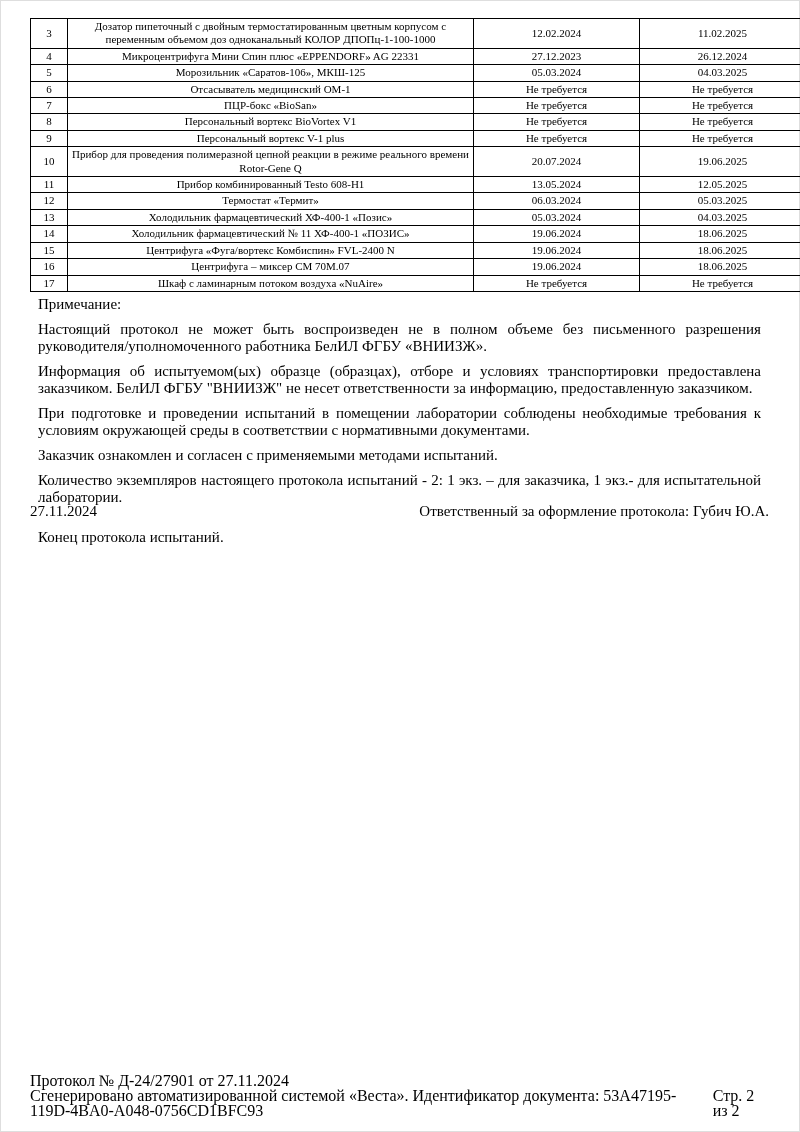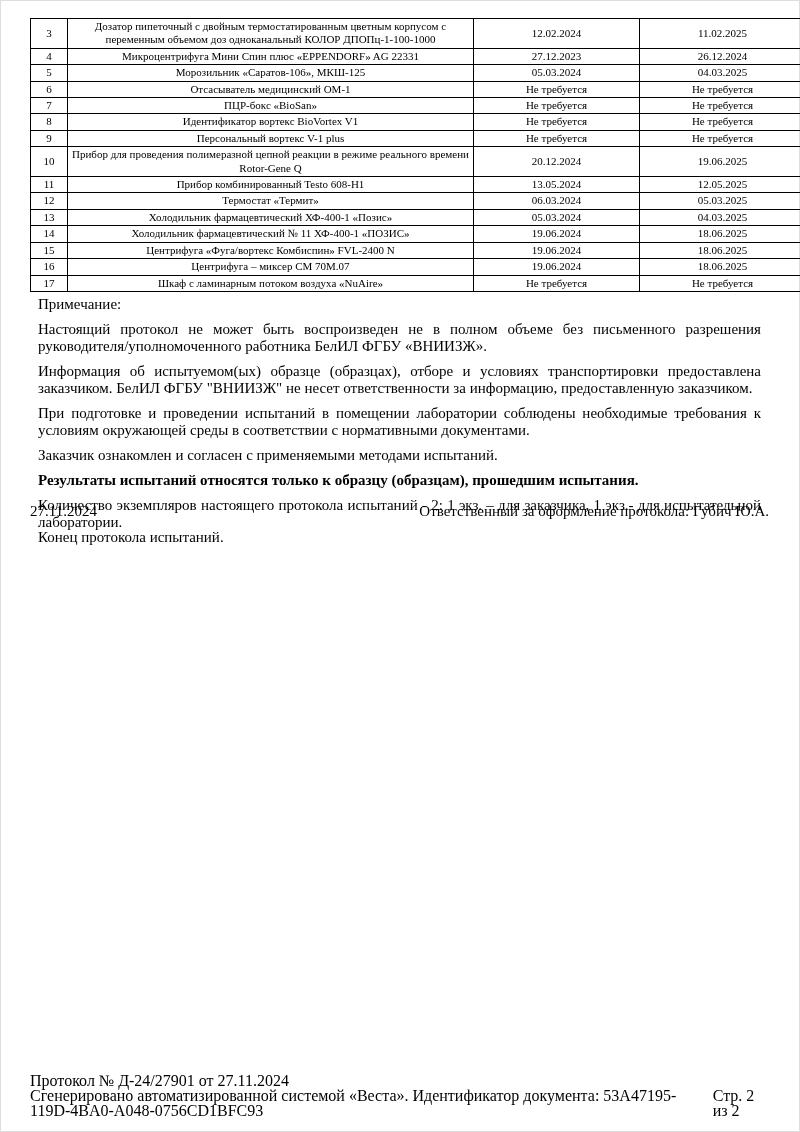--- a/index.html
+++ b/index.html
@@ -79,36 +79,36 @@
 
   <tr>
     <td class="c-num">7</td>
     <td class="c-name">ПЦР-бокс «BioSan»</td>
     <td class="c-date">Не требуется</td>
     <td class="c-date">Не требуется</td>
   </tr>
 
   <tr>
     <td class="c-num">8</td>
-    <td class="c-name">Идентификатор вортекс BioVortex V1</td>
+    <td class="c-name">Персональный вортекс BioVortex V1</td>
     <td class="c-date">Не требуется</td>
     <td class="c-date">Не требуется</td>
   </tr>
 
   <tr>
     <td class="c-num">9</td>
     <td class="c-name">Персональный вортекс V-1 plus</td>
     <td class="c-date">Не требуется</td>
     <td class="c-date">Не требуется</td>
   </tr>
 
   <tr>
     <td class="c-num">10</td>
     <td class="c-name">Прибор для проведения полимеразной цепной реакции в режиме реального времени Rotor-Gene Q</td>
-    <td class="c-date">20.12.2024</td>
+    <td class="c-date">20.07.2024</td>
     <td class="c-date">19.06.2025</td>
   </tr>
 
   <tr>
     <td class="c-num">11</td>
     <td class="c-name">Прибор комбинированный Testo 608-H1</td>
     <td class="c-date">13.05.2024</td>
     <td class="c-date">12.05.2025</td>
   </tr>
 
@@ -155,21 +155,20 @@
   </tr>
 </tbody>
   </table>
 
   <div class="notes">
     <p>Примечание:</p>
     <p class="j">Настоящий протокол не может быть воспроизведен не в полном объеме без письменного разрешения руководителя/уполномоченного работника БелИЛ ФГБУ «ВНИИЗЖ».</p>
     <p class="j">Информация об испытуемом(ых) образце (образцах), отборе и условиях транспортировки предоставлена заказчиком. БелИЛ ФГБУ "ВНИИЗЖ" не несет ответственности за информацию, предоставленную заказчиком.</p>
     <p class="j">При подготовке и проведении испытаний в помещении лаборатории соблюдены необходимые требования к условиям окружающей среды в соответствии с нормативными документами.</p>
     <p>Заказчик ознакомлен и согласен с применяемыми методами испытаний.</p>
-    <p class="b">Результаты испытаний относятся только к образцу (образцам), прошедшим испытания.</p>
     <p class="j">Количество экземпляров настоящего протокола испытаний - 2: 1 экз. – для заказчика, 1 экз.- для испытательной лаборатории.</p>
   </div>
 
   <div class="sig-row">
     <span>27.11.2024</span>
     <span>Ответственный за оформление протокола: Губич Ю.А.</span>
   </div>
   <p class="end-line">Конец протокола испытаний.</p>
 
   <div class="footer">

